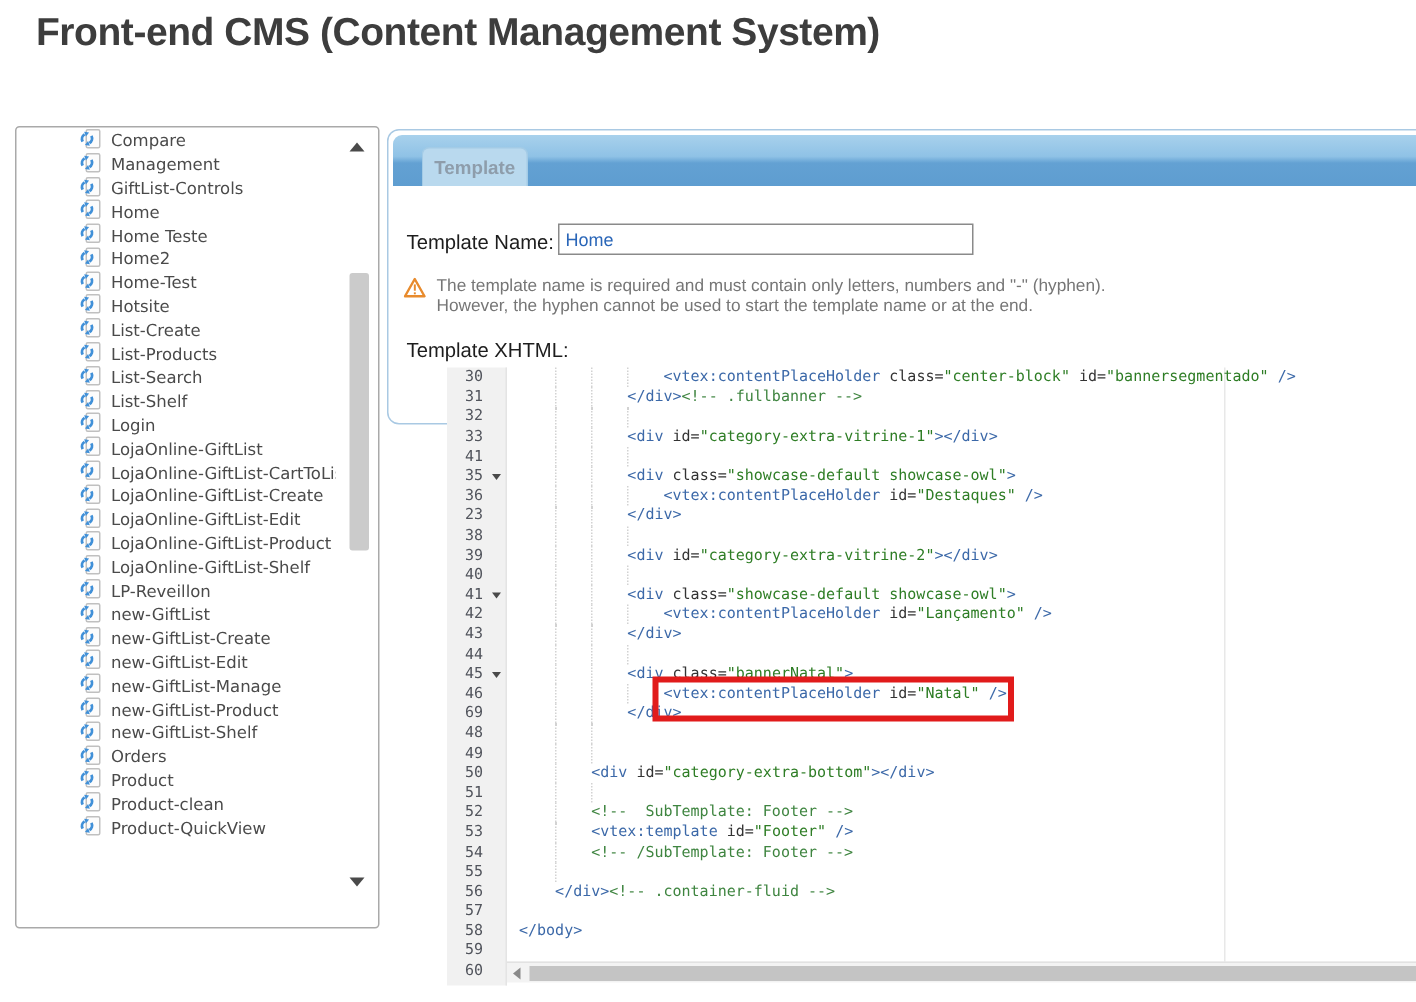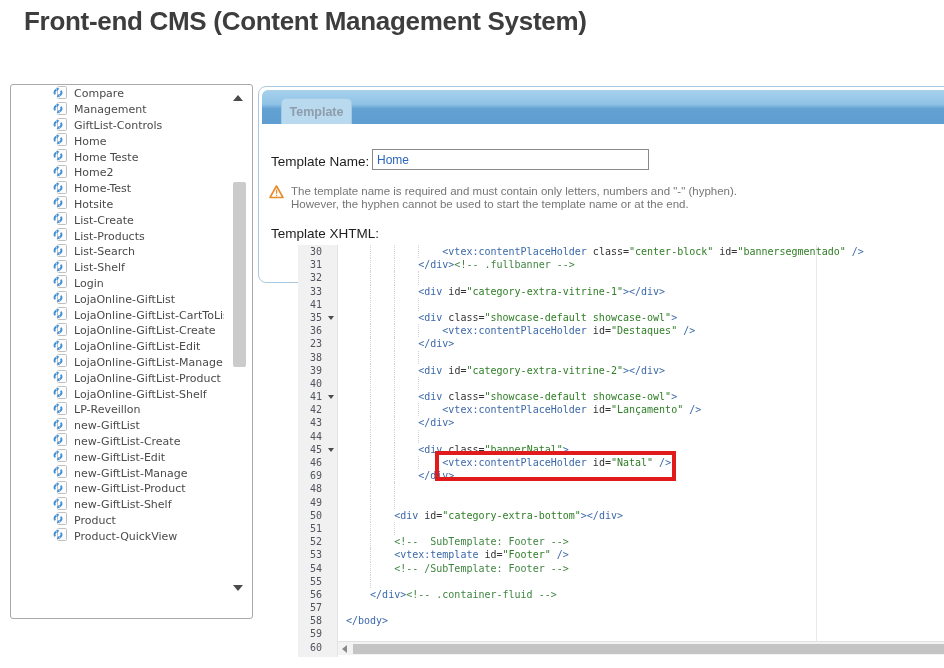--- a/index.html
+++ b/index.html
@@ -266,32 +266,20 @@
       <div class="titem">
         <span><svg width="15" height="15" viewBox="0 0 15 15">
             <rect x="4.5" y="1.5" width="9" height="12" rx="1" fill="#fcfcfc" stroke="#c0c0c0"></rect>
             <g fill="none" stroke="#4090d8" stroke-width="1.9">
               <path d="M2.1 9.4 A3.6 3.6 0 0 1 3.4 4.6"></path>
               <path d="M7.9 5.6 A3.6 3.6 0 0 1 6.6 10.4"></path>
             </g>
             <path d="M3.1 2.8 L6.4 3.4 L4.3 6.0 Z" fill="#4090d8"></path>
             <path d="M6.9 12.2 L3.6 11.6 L5.7 9.0 Z" fill="#4090d8"></path>
           </svg></span>
-        <span>LojaOnline-GiftList-Manage</span>
-      </div>
-      <div class="titem">
-        <span><svg width="15" height="15" viewBox="0 0 15 15">
-            <rect x="4.5" y="1.5" width="9" height="12" rx="1" fill="#fcfcfc" stroke="#c0c0c0"></rect>
-            <g fill="none" stroke="#4090d8" stroke-width="1.9">
-              <path d="M2.1 9.4 A3.6 3.6 0 0 1 3.4 4.6"></path>
-              <path d="M7.9 5.6 A3.6 3.6 0 0 1 6.6 10.4"></path>
-            </g>
-            <path d="M3.1 2.8 L6.4 3.4 L4.3 6.0 Z" fill="#4090d8"></path>
-            <path d="M6.9 12.2 L3.6 11.6 L5.7 9.0 Z" fill="#4090d8"></path>
-          </svg></span>
         <span>LojaOnline-GiftList-Product</span>
       </div>
       <div class="titem">
         <span><svg width="15" height="15" viewBox="0 0 15 15">
             <rect x="4.5" y="1.5" width="9" height="12" rx="1" fill="#fcfcfc" stroke="#c0c0c0"></rect>
             <g fill="none" stroke="#4090d8" stroke-width="1.9">
               <path d="M2.1 9.4 A3.6 3.6 0 0 1 3.4 4.6"></path>
               <path d="M7.9 5.6 A3.6 3.6 0 0 1 6.6 10.4"></path>
             </g>
             <path d="M3.1 2.8 L6.4 3.4 L4.3 6.0 Z" fill="#4090d8"></path>
@@ -386,21 +374,45 @@
       <div class="titem">
         <span><svg width="15" height="15" viewBox="0 0 15 15">
             <rect x="4.5" y="1.5" width="9" height="12" rx="1" fill="#fcfcfc" stroke="#c0c0c0"></rect>
             <g fill="none" stroke="#4090d8" stroke-width="1.9">
               <path d="M2.1 9.4 A3.6 3.6 0 0 1 3.4 4.6"></path>
               <path d="M7.9 5.6 A3.6 3.6 0 0 1 6.6 10.4"></path>
             </g>
             <path d="M3.1 2.8 L6.4 3.4 L4.3 6.0 Z" fill="#4090d8"></path>
             <path d="M6.9 12.2 L3.6 11.6 L5.7 9.0 Z" fill="#4090d8"></path>
           </svg></span>
+        <span>Orders</span>
+      </div>
+      <div class="titem">
+        <span><svg width="15" height="15" viewBox="0 0 15 15">
+            <rect x="4.5" y="1.5" width="9" height="12" rx="1" fill="#fcfcfc" stroke="#c0c0c0"></rect>
+            <g fill="none" stroke="#4090d8" stroke-width="1.9">
+              <path d="M2.1 9.4 A3.6 3.6 0 0 1 3.4 4.6"></path>
+              <path d="M7.9 5.6 A3.6 3.6 0 0 1 6.6 10.4"></path>
+            </g>
+            <path d="M3.1 2.8 L6.4 3.4 L4.3 6.0 Z" fill="#4090d8"></path>
+            <path d="M6.9 12.2 L3.6 11.6 L5.7 9.0 Z" fill="#4090d8"></path>
+          </svg></span>
         <span>Product</span>
+      </div>
+      <div class="titem">
+        <span><svg width="15" height="15" viewBox="0 0 15 15">
+            <rect x="4.5" y="1.5" width="9" height="12" rx="1" fill="#fcfcfc" stroke="#c0c0c0"></rect>
+            <g fill="none" stroke="#4090d8" stroke-width="1.9">
+              <path d="M2.1 9.4 A3.6 3.6 0 0 1 3.4 4.6"></path>
+              <path d="M7.9 5.6 A3.6 3.6 0 0 1 6.6 10.4"></path>
+            </g>
+            <path d="M3.1 2.8 L6.4 3.4 L4.3 6.0 Z" fill="#4090d8"></path>
+            <path d="M6.9 12.2 L3.6 11.6 L5.7 9.0 Z" fill="#4090d8"></path>
+          </svg></span>
+        <span>Product-clean</span>
       </div>
       <div class="titem">
         <span><svg width="15" height="15" viewBox="0 0 15 15">
             <rect x="4.5" y="1.5" width="9" height="12" rx="1" fill="#fcfcfc" stroke="#c0c0c0"></rect>
             <g fill="none" stroke="#4090d8" stroke-width="1.9">
               <path d="M2.1 9.4 A3.6 3.6 0 0 1 3.4 4.6"></path>
               <path d="M7.9 5.6 A3.6 3.6 0 0 1 6.6 10.4"></path>
             </g>
             <path d="M3.1 2.8 L6.4 3.4 L4.3 6.0 Z" fill="#4090d8"></path>
             <path d="M6.9 12.2 L3.6 11.6 L5.7 9.0 Z" fill="#4090d8"></path>

